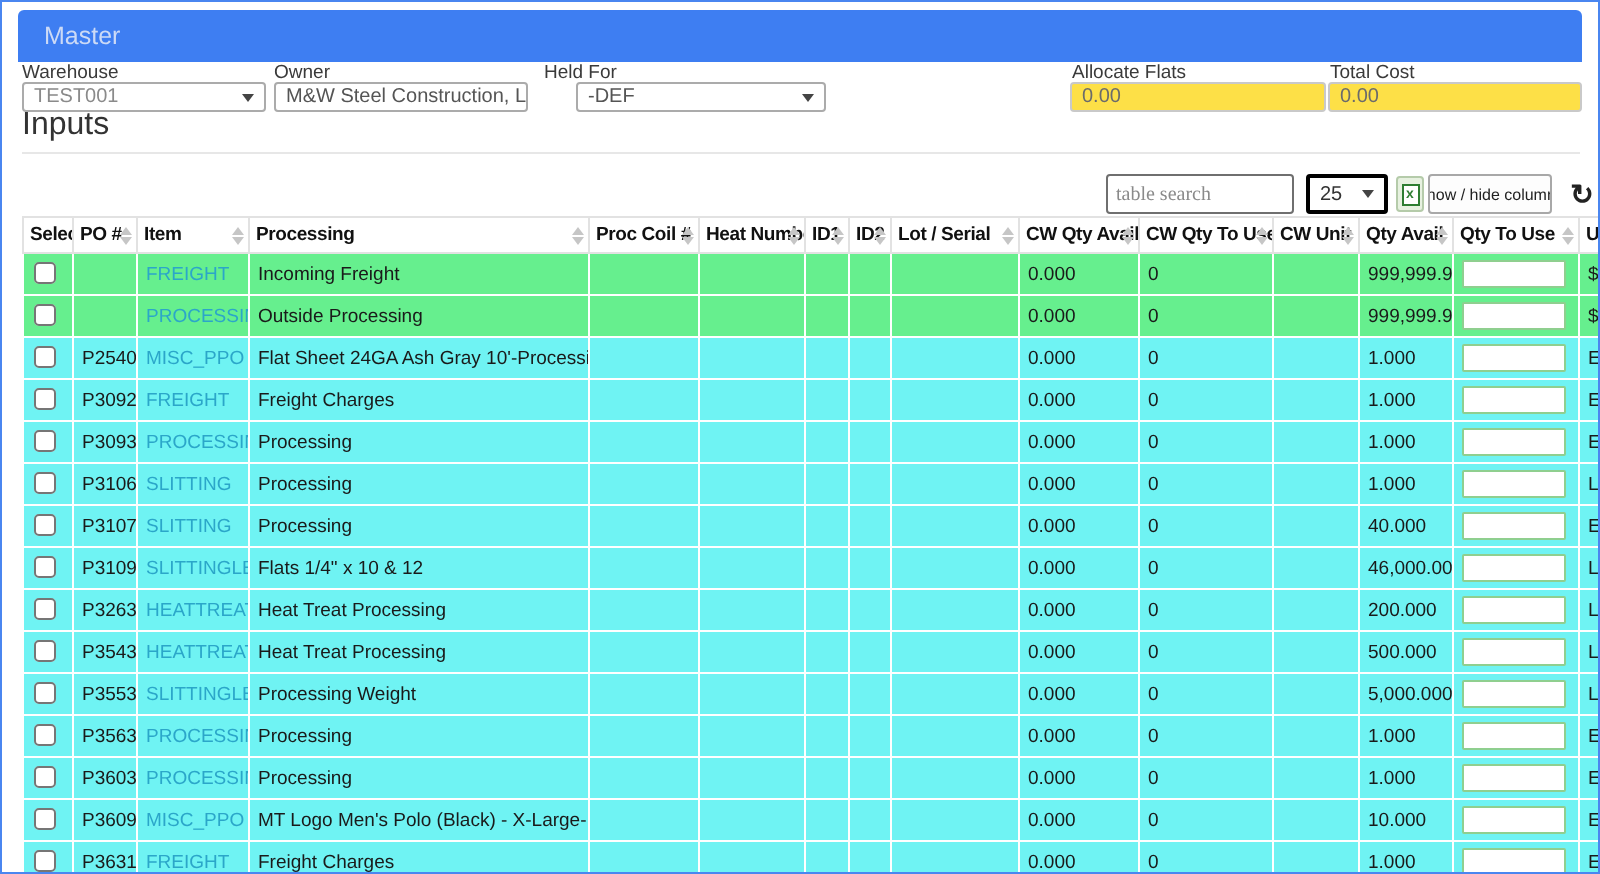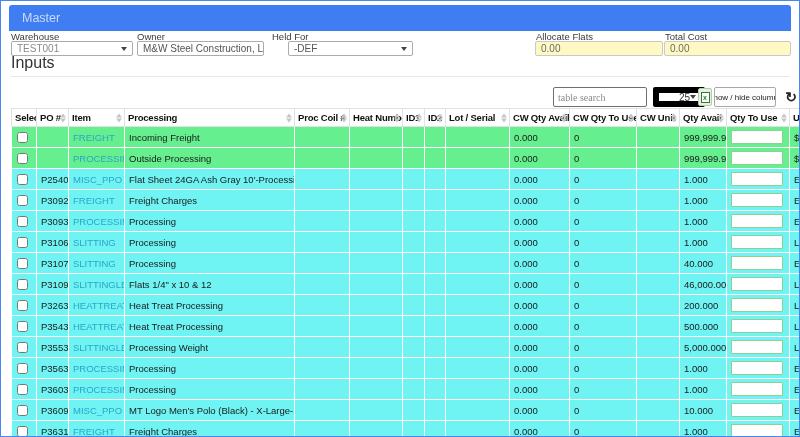--- a/index.html
+++ b/index.html
@@ -19,39 +19,39 @@
   
   .flabel { position:absolute; top:30px; font-size:9.5px; color:#3a3a3a; white-space:nowrap; }
   .sel, .tinput {
     position:absolute; top:40px; height:15px; border:1px solid #ababab;
     background:#fff; border-radius:2px; font-size:10px; color:#555;
     display:flex; align-items:center; justify-content:space-between;
     padding:0 5px; white-space:nowrap; overflow:hidden;
   }
   .sel .chev { width:0; height:0; border-left:3px solid transparent;
     border-right:3px solid transparent; border-top:4px solid #444; margin-left:4px; flex:0 0 auto;}
-  .tinput.disabled { background:#fef9c3; color:#6b6b6b; border-color:#c9c9c9; }
+  .tinput.disabled { background:#fde047; color:#6b6b6b; border-color:#c9c9c9; }
   #sel-warehouse { left:10px;  width:122px; color:#8a8a8a; }
   #sel-owner     { left:136px; width:127px; }
   #sel-heldfor   { left:271px; width:125px;margin-left:16px; }
   #inp-allocate  { left:534px; width:128px; }
   #inp-total     { left:663px; width:127px; }
   #lab-warehouse { left:10px; } #lab-owner { left:136px; } #lab-heldfor { left:271px; }
   #lab-allocate  { left:535px; } #lab-total { left:664px; }
   
   #section-title { position:absolute; left:10px; top:53px; font-size:16px; color:#333; }
   #section-rule  { position:absolute; left:10px; right:9px; top:75px; height:1px; background:#e7e7e7; }
   
   #search-input { position:absolute; left:552px; top:86px; width:94px; height:20px;
     border:1px solid #6f6f6f; border-radius:2px; font-size:10px; padding:0 4px;
     font-family:Liberation Serif, serif; color:#333; }
   #search-input::placeholder { color:#8a8a8a; }
   #pagesize-select { position:absolute; left:652px; top:86px; width:41px; height:20px;
-    border:6px solid #000000; border-radius:2px; background:#fff; font-size:10px; color:#333;
-    display:flex; align-items:center; justify-content:space-between; padding:0 20px; }
+    border:2px solid #000000; border-radius:2px; background:#fff; font-size:10px; color:#333;
+    display:flex; align-items:center; justify-content:space-between; padding:0 5px; }
   #pagesize-select .chev { width:0;height:0;border-left:3px solid transparent;
     border-right:3px solid transparent;border-top:4px solid #444; }
   #excel-button { position:absolute; left:697px; top:87px; width:14px; height:18px;
     background:#e7f1e0; border:1px solid #b5cbaa; border-radius:2px;
     display:flex; align-items:center; justify-content:center; }
   #excel-button .sheet { width:9px; height:11px; background:#fff; border:1px solid #2e7d32;
     color:#2e7d32; font-size:7px; line-height:9px; text-align:center; font-weight:bold; }
   #showhide-button { position:absolute; left:713px; top:86px; width:62px; height:20px;
     background:#fdfdfd; border:1px solid #a8a8a8; border-radius:2px;
     font-size:8px; color:#222; display:flex; align-items:center; justify-content:center;

